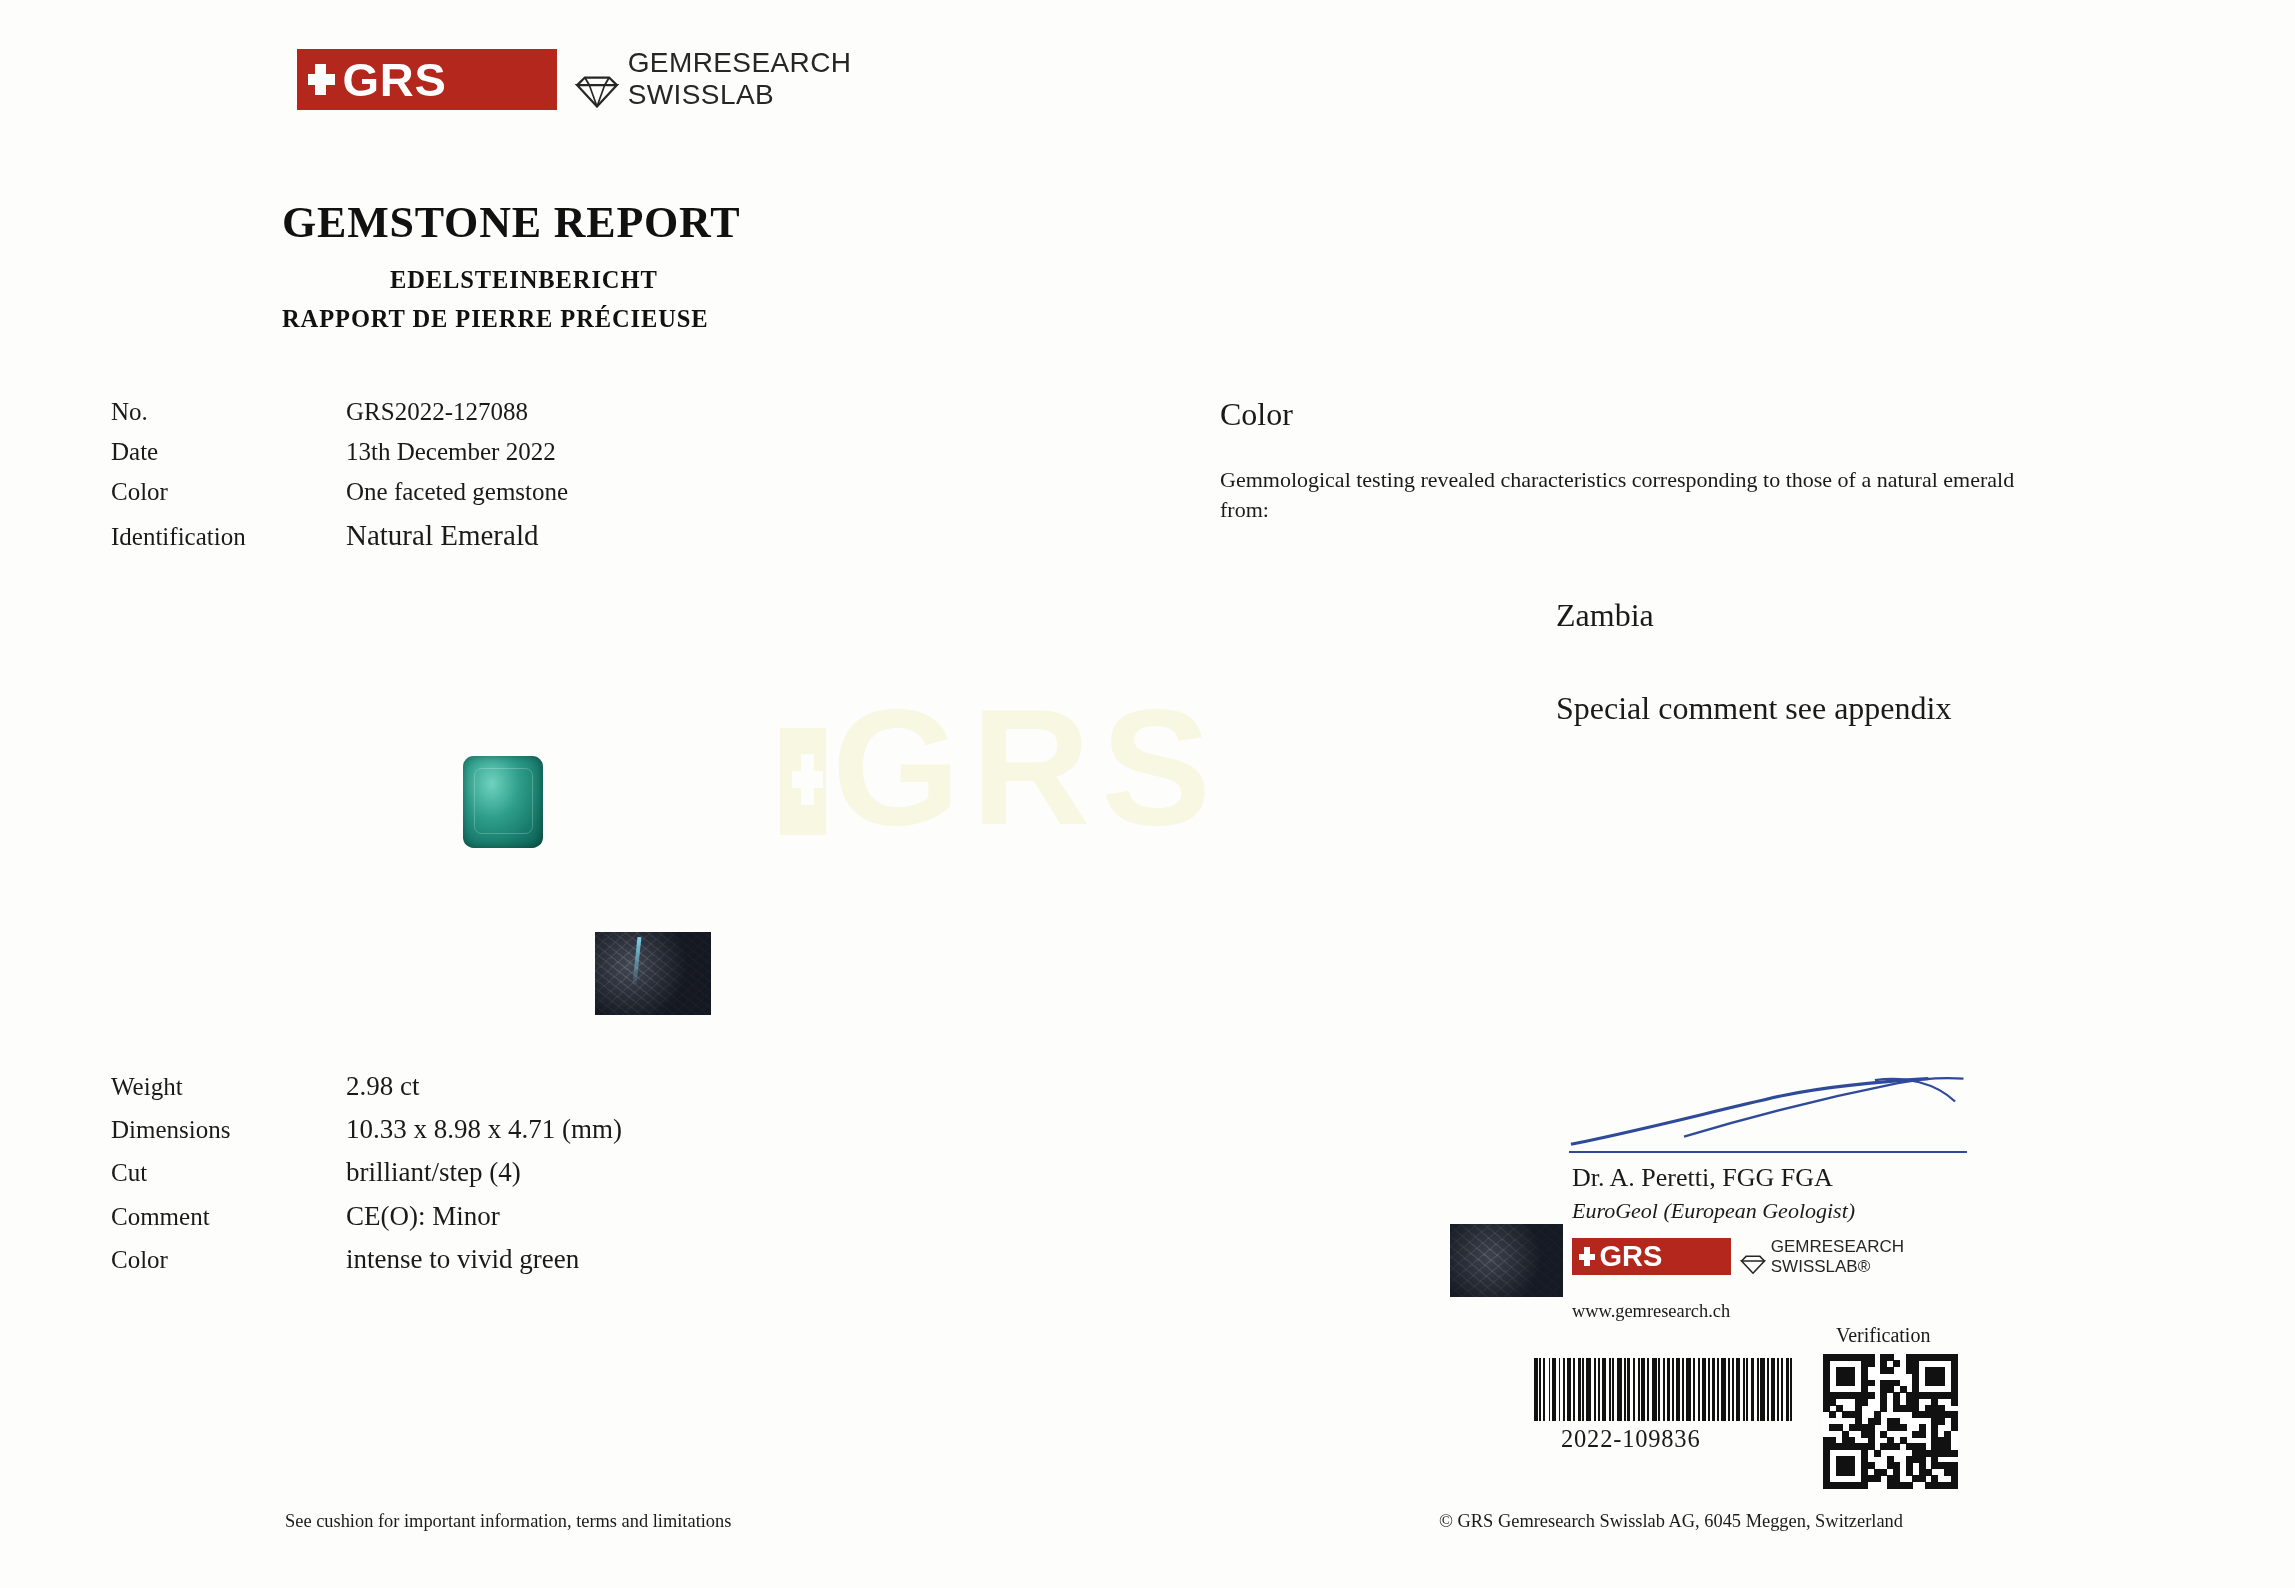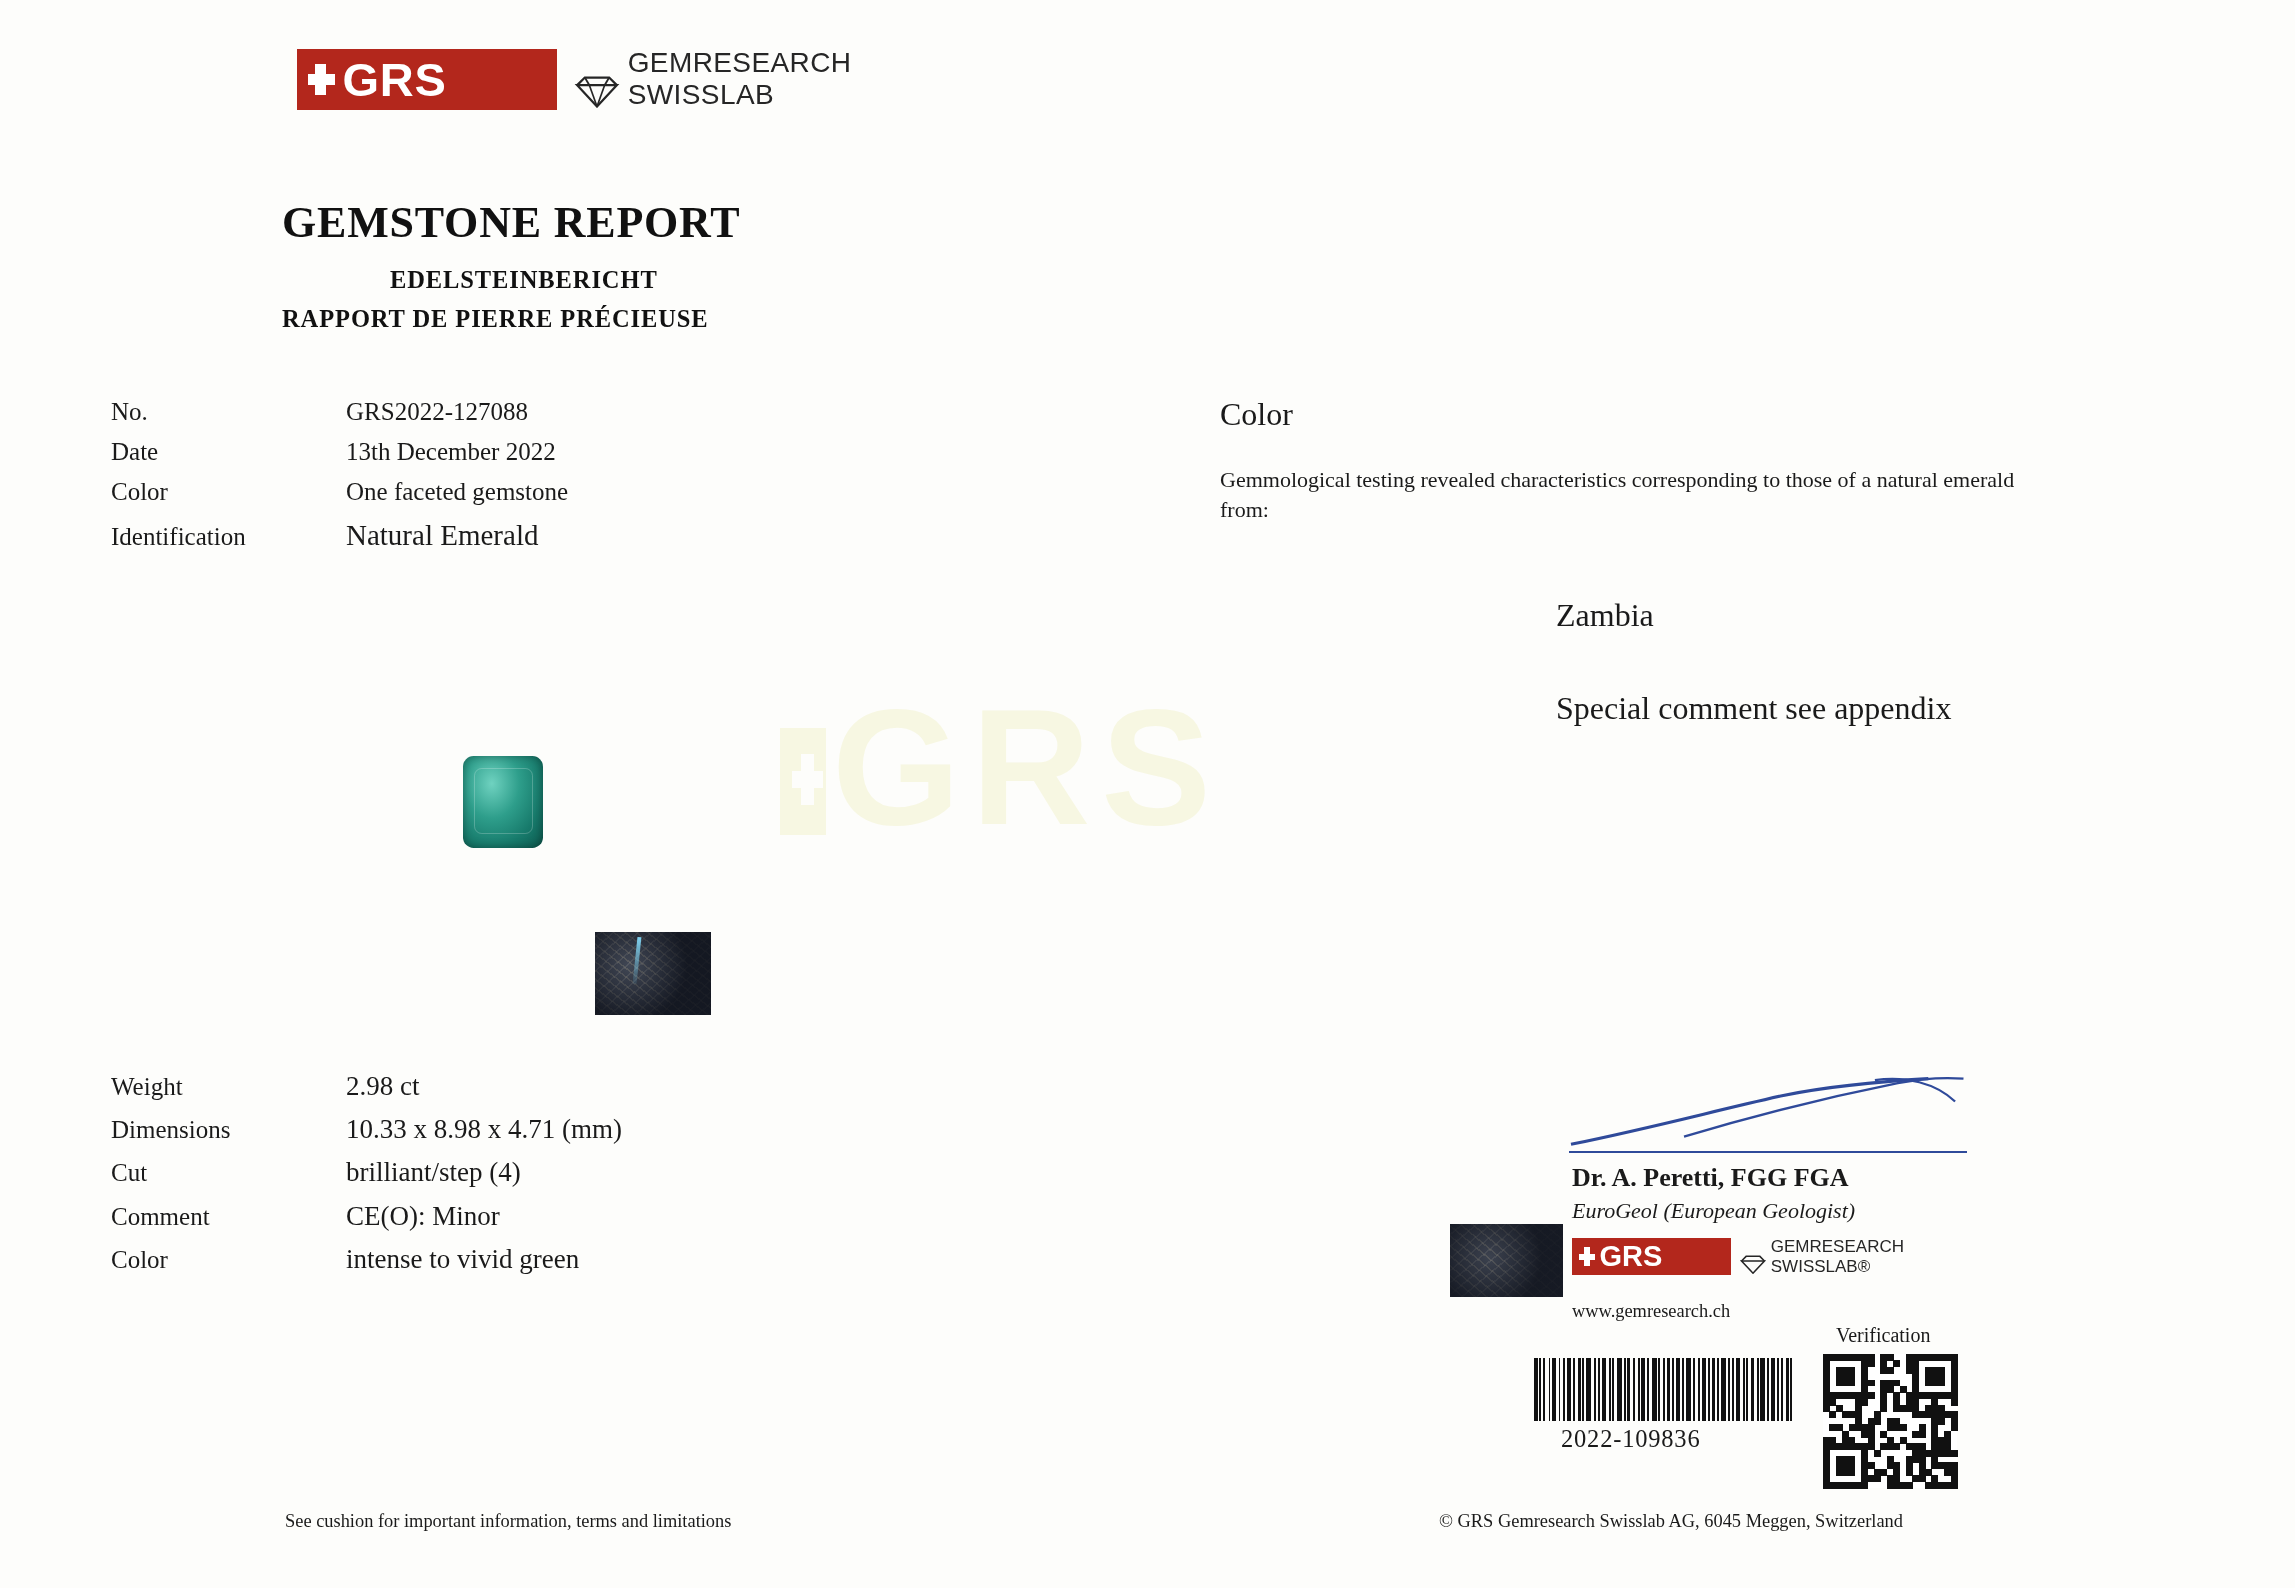--- a/index.html
+++ b/index.html
@@ -281,21 +281,21 @@
     left: 0; top: 80px;
     width: 398px;
     height: 1.5px;
     background: #2f4a9a;
   }
   .sig-name {
     position: absolute;
     left: 1572px;
     top: 1163px;
     font-size: 26px;
-    font-weight: bold;
+    font-weight: normal;
     color: #1a1a1a;
   }
   .sig-role {
     position: absolute;
     left: 1572px;
     top: 1198px;
     font-size: 22px;
     font-style: italic;
     color: #1a1a1a;
   }

